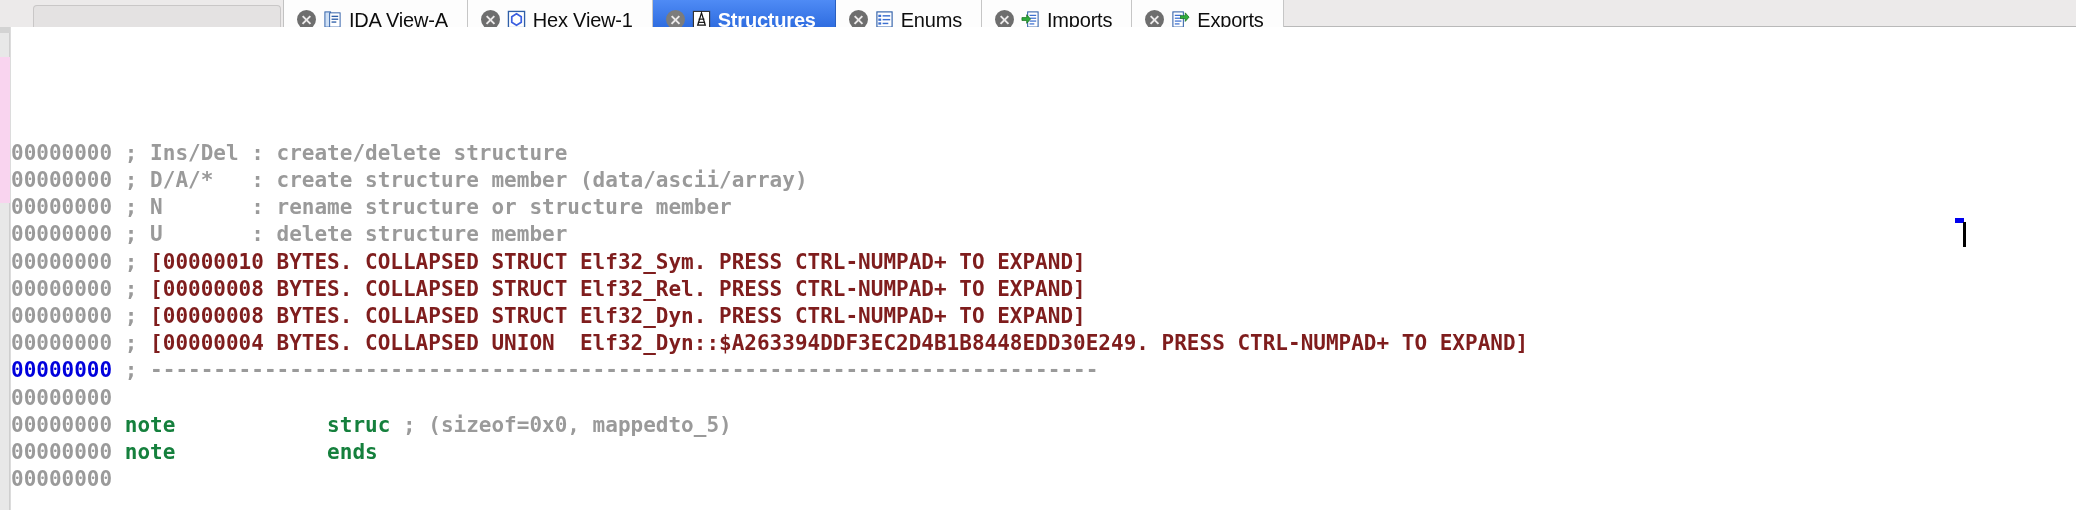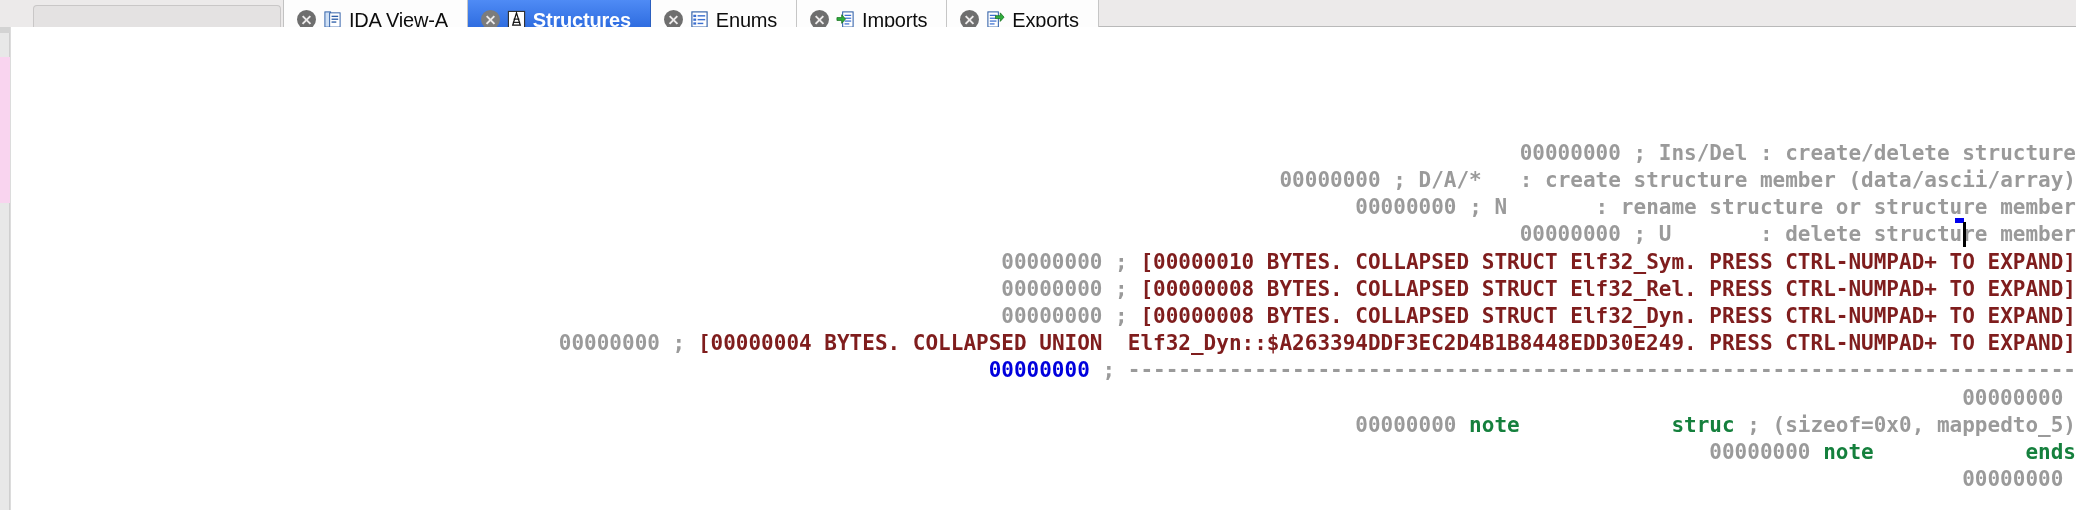--- a/index.html
+++ b/index.html
@@ -130,21 +130,21 @@
     padding: 4px 0 0 0;
     font-family: "DejaVu Sans Mono", "Liberation Mono", monospace;
     font-size: 21px;
     font-weight: bold;
     line-height: 27.2px;
     white-space: pre;
     overflow: hidden;
     border-left: 1px solid #dcdcdc;
   }
 
-  .line { height: 27.2px; white-space: pre; text-align: right; }
+  .line { height: 27.2px; white-space: pre; }
 
   .addr      { color: #9a9a9a; }
   .addr.cur  { color: #0000dd; }
   .cmt       { color: #9a9a9a; }
   .kw        { color: #15803d; }
   .blue      { color: #7f1d1d; }
 
   
   .caret {
     position: absolute;
@@ -175,20 +175,28 @@
         <div class="tab">
           <span class="tab-close"></span>
           <svg class="tab-icon" viewBox="0 0 20 20">
             <rect x="2" y="2" width="6" height="16" fill="#cfe0f5" stroke="#2f5fa8" stroke-width="1"></rect>
             <rect x="7" y="3" width="11" height="15" fill="#ffffff" stroke="#2f5fa8" stroke-width="1"></rect>
             <rect x="9" y="6" width="7" height="1.4" fill="#2f5fa8"></rect>
             <rect x="9" y="9" width="7" height="1.4" fill="#2f5fa8"></rect>
             <rect x="9" y="12" width="5" height="1.4" fill="#2f5fa8"></rect>
           </svg>
           <span class="tab-label">IDA View-A</span>
+        </div>
+        <div class="tab">
+          <span class="tab-close"></span>
+          <svg class="tab-icon" viewBox="0 0 20 20">
+            <rect x="1.5" y="1.5" width="17" height="17" fill="#ffffff" stroke="#2f5fa8" stroke-width="1.4"></rect>
+            <polygon points="10,4 15,7 15,13 10,16 5,13 5,7" fill="none" stroke="#3b5fe0" stroke-width="1.8"></polygon>
+          </svg>
+          <span class="tab-label">Hex View-1</span>
         </div>
         <div class="tab active">
           <span class="tab-close"></span>
           <svg class="tab-icon" viewBox="0 0 20 20">
             <rect x="1.5" y="1.5" width="17" height="17" fill="#ffffff" stroke="#333333" stroke-width="1.2"></rect>
             <path d="M10 3 L14 16 L6 16 Z" fill="none" stroke="#111111" stroke-width="1.3"></path>
             <rect x="7" y="9" width="6" height="1.2" fill="#111111"></rect>
             <rect x="6.2" y="12.4" width="7.6" height="1.2" fill="#111111"></rect>
           </svg>
           <span class="tab-label">Structures</span>

